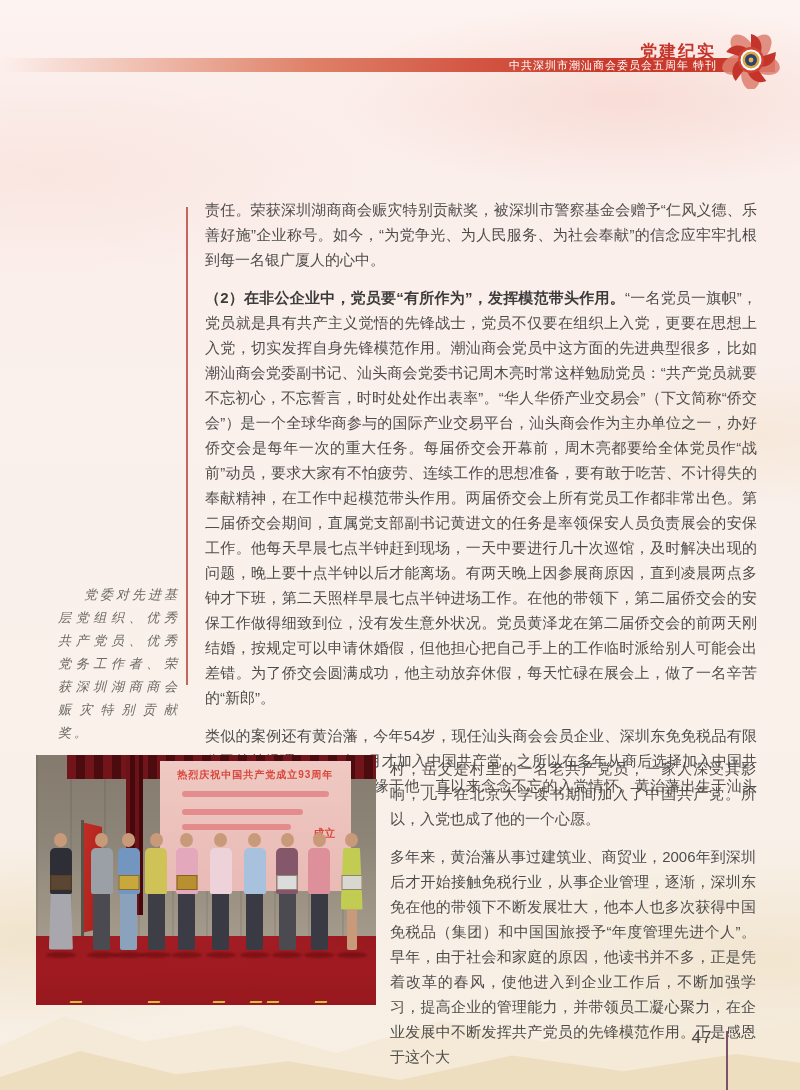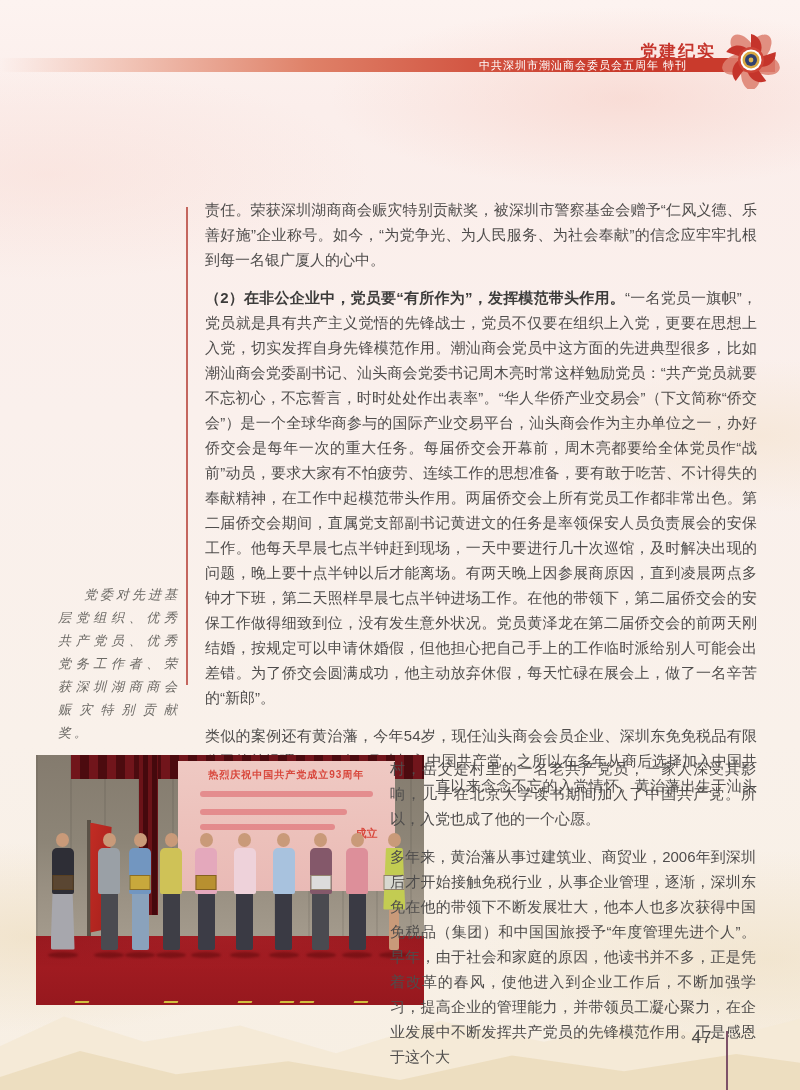--- a/index.html
+++ b/index.html
@@ -25,21 +25,21 @@
   
   .header-title{
     position:absolute;top:40px;right:84px;
     color:#c5342b;font-weight:bold;font-size:17px;letter-spacing:2px;margin-left:28px;
   }
   .header-bar{
     position:absolute;top:58px;left:0;width:775px;height:14px;
     background:linear-gradient(90deg,rgba(236,170,148,0) 0%,rgba(233,162,140,.55) 16%,#df8168 40%,#d25441 62%,#c93a2c 78%,#c93a2c 100%);
     display:flex;align-items:center;justify-content:flex-end;
   }
-  .header-subtitle{color:#fff;font-size:11px;letter-spacing:1px;padding-right:88px;white-space:nowrap;}
+  .header-subtitle{color:#fff;font-size:11px;letter-spacing:1px;padding-right:58px;white-space:nowrap;}
   .logo{position:absolute;top:31px;right:20px;width:58px;height:58px;}
   
   .caption{
     position:absolute;left:58px;top:583px;width:122px;
     font-family:"Liberation Serif","DejaVu Serif",serif;font-style:italic;
     font-size:13px;line-height:23px;color:#6b6965;letter-spacing:3px;
     text-align:justify;text-indent:2em;
   }
   .vline{position:absolute;left:186px;top:207px;width:2px;height:478px;background:#c4665e;}
   
@@ -49,21 +49,21 @@
     margin:0 0 13px 0;font-size:15px;line-height:25px;color:#4f4d4c;
     text-align:justify;text-align-last:left;
   }
   .col-a p b{color:#3d3c3b;font-weight:bold;}
   
   .pageno{position:absolute;left:686px;top:1028px;width:32px;text-align:center;
     font-size:17px;color:#4c4a49;letter-spacing:1px;}
   .pageno-line{position:absolute;left:726px;top:1031px;width:2px;height:59px;background:#7d5168;}
   
   .photo{position:absolute;left:36px;top:755px;width:340px;height:250px;overflow:hidden;
-    background:linear-gradient(180deg,#847b6e 0%,#8d8577 35%,#9a9183 55%,#a39a8c 72%);padding-left:48px;}
+    background:linear-gradient(180deg,#847b6e 0%,#8d8577 35%,#9a9183 55%,#a39a8c 72%);}
   .photo .panels{position:absolute;inset:0;
     background:repeating-linear-gradient(90deg,rgba(0,0,0,.07) 0 2px,transparent 2px 34px);}
   .curtain-top{position:absolute;left:9%;right:0;top:0;height:9.5%;
     background:repeating-linear-gradient(90deg,#71151b 0 9px,#4c0b0f 9px 18px);}
   .curtain-side{position:absolute;left:26.5%;width:5%;top:0;height:64%;
     background:repeating-linear-gradient(90deg,#6b1318 0 4px,#45090d 4px 9px);}
   .screen{position:absolute;left:36.5%;right:7.5%;top:2.5%;height:52%;
     background:linear-gradient(180deg,#efc9c3 0%,#ecc0ba 60%,#e9bab6 100%);
     text-align:center;filter:blur(.3px);}
   .screen .s1{margin-top:7px;font-size:10px;font-weight:bold;color:#d8473c;letter-spacing:1px;}

